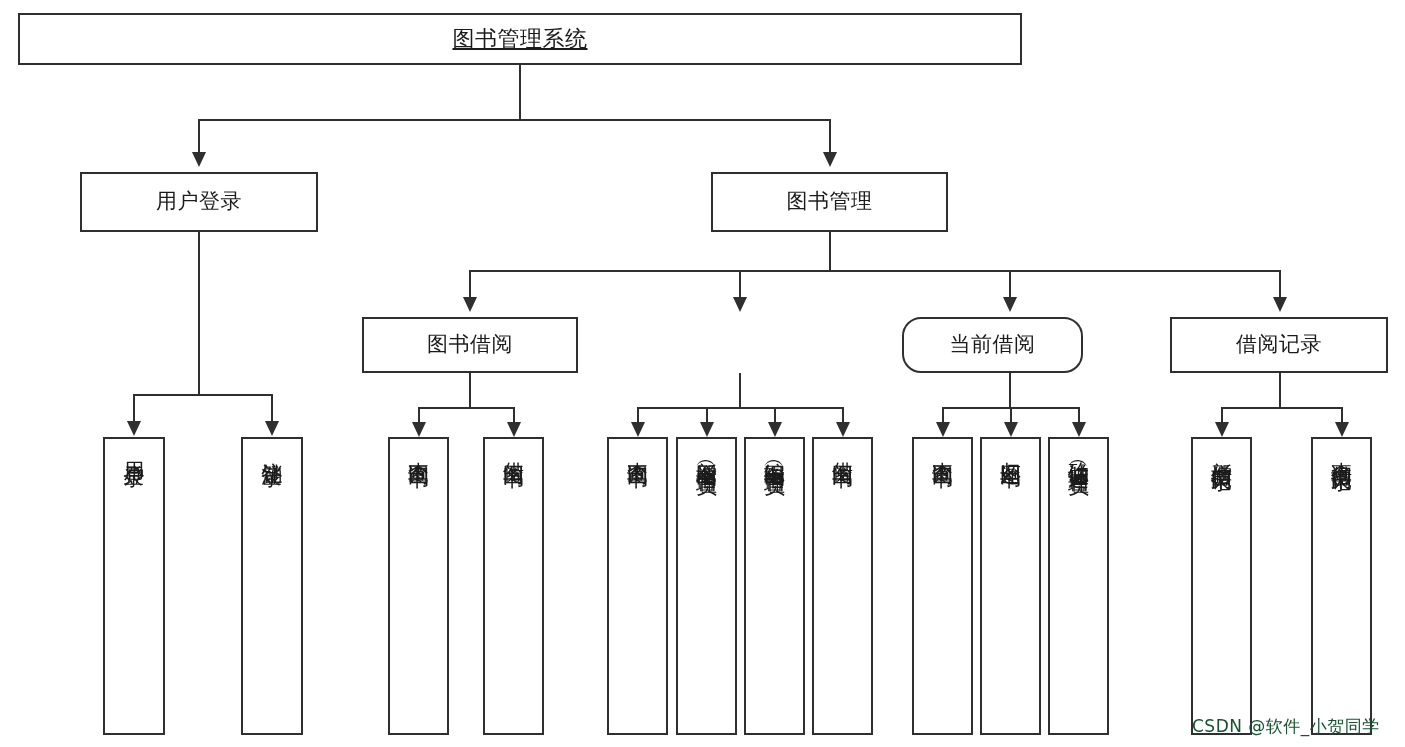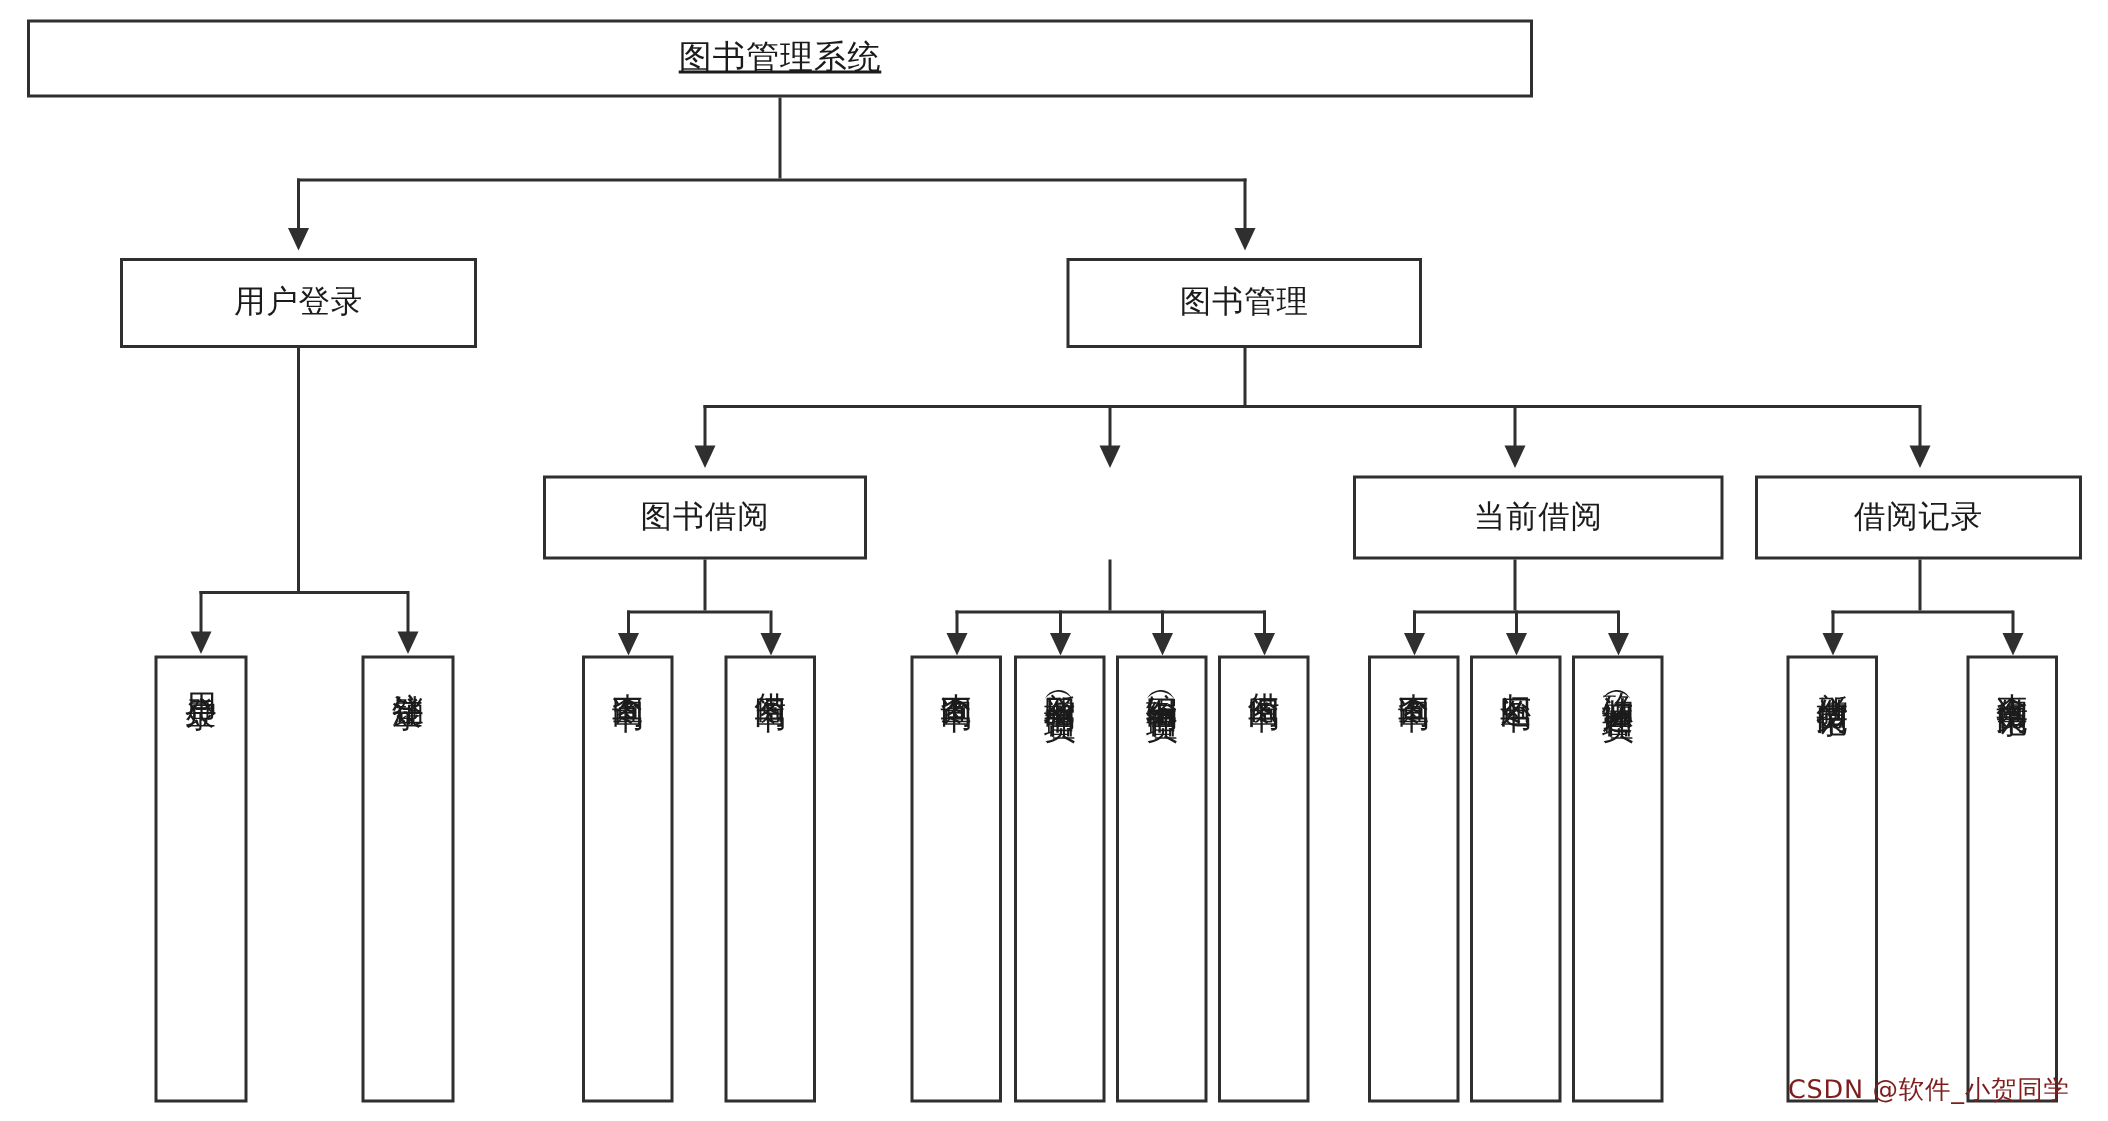--- a/index.html
+++ b/index.html
@@ -65,21 +65,21 @@
   .arrow {
     position: absolute;
     width: 0;
     height: 0;
     border-left: 7px solid transparent;
     border-right: 7px solid transparent;
     border-top: 15px solid #2f2f2f;
   }
   #watermark {
     position: absolute;
-    color: #7f1d1d;
+    color: #14532d;
     font-size: 17px;
     white-space: nowrap;
     letter-spacing: 0.5px;
   }
 </style>
 </head>
 <body>
 
 <div id="canvas">
 
@@ -117,21 +117,21 @@
   <div class="edge v" style="left:739px; top:270px; height:28px;"></div>
   <div class="arrow" style="left:733px; top:297px;"></div>
   <div class="edge v" style="left:1009px; top:270px; height:28px;"></div>
   <div class="arrow" style="left:1003px; top:297px;"></div>
   <div class="edge v" style="left:1279px; top:270px; height:28px;"></div>
   <div class="arrow" style="left:1273px; top:297px;"></div>
 
   <div class="node horiz" style="left:362px; top:317px; width:216px; height:56px;">
     <span class="node-label">图书借阅</span>
   </div>
-  <div class="node horiz" style="left:902px; top:317px; width:247px; height:56px;">
+  <div class="node horiz" style="left:902px; top:317px; width:181px; height:56px;border-radius:19px;">
     <span class="node-label">当前借阅</span>
   </div>
   <div class="node horiz" style="left:1170px; top:317px; width:218px; height:56px;justify-content:center;">
     <span class="node-label">借阅记录</span>
   </div>
 
   <div class="edge v" style="left:469px; top:373px; height:34px;"></div>
   <div class="edge h" style="left:418px; top:407px; width:95px;"></div>
   <div class="edge v" style="left:418px; top:407px; height:16px;"></div>
   <div class="arrow" style="left:412px; top:422px;"></div>

